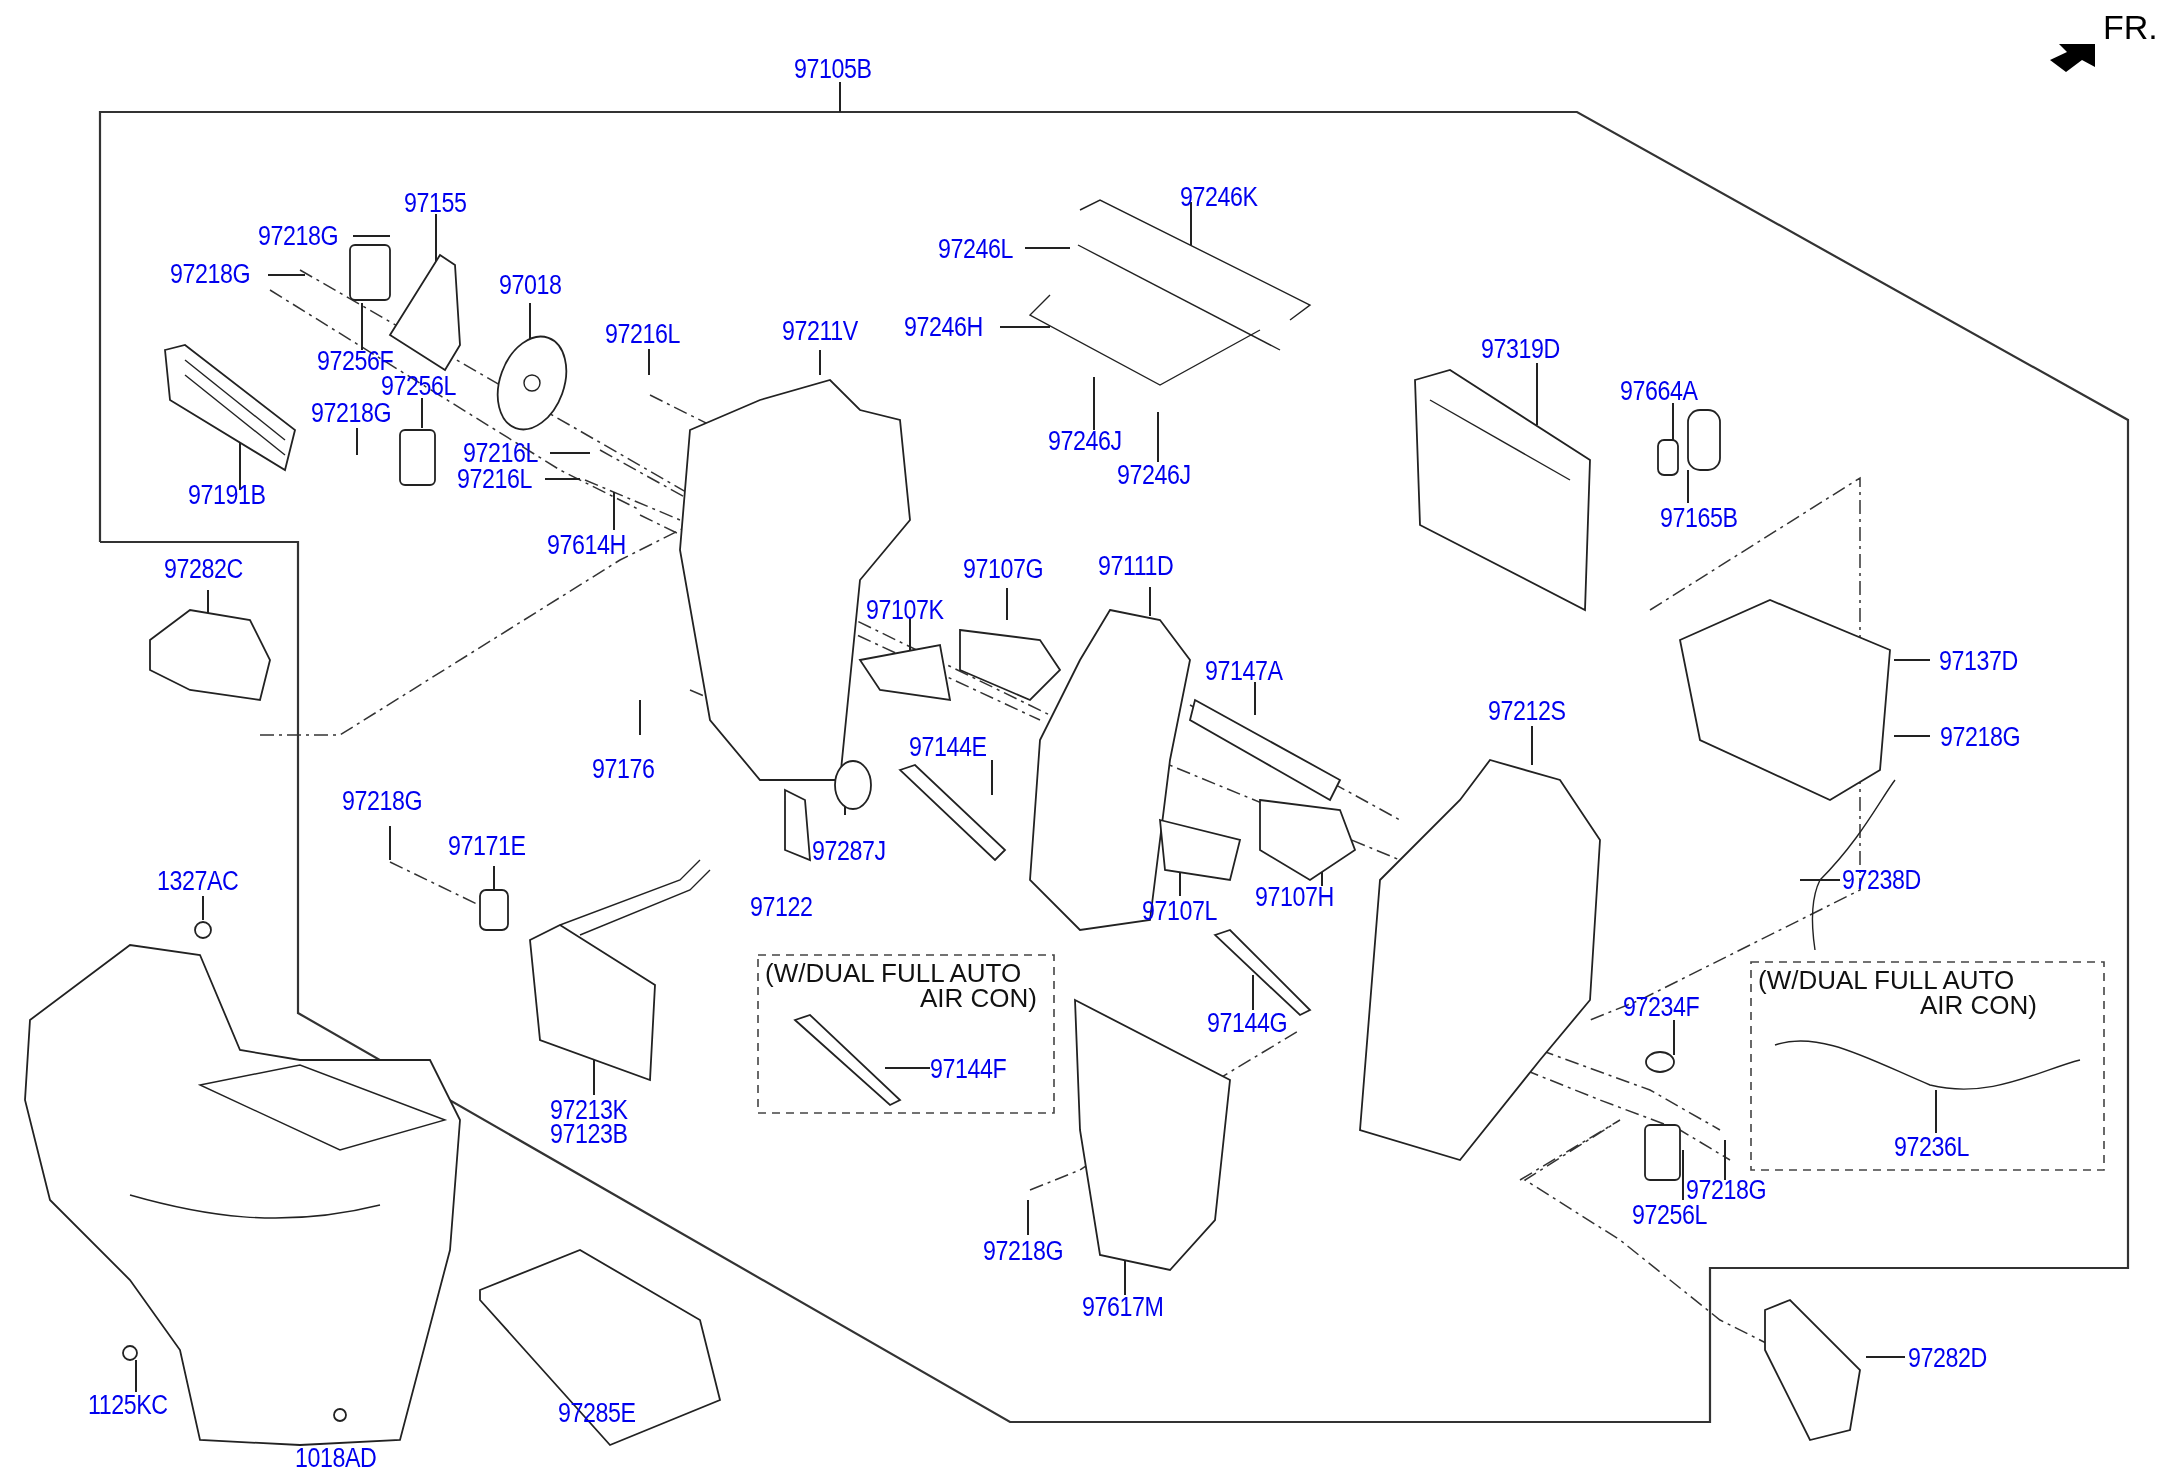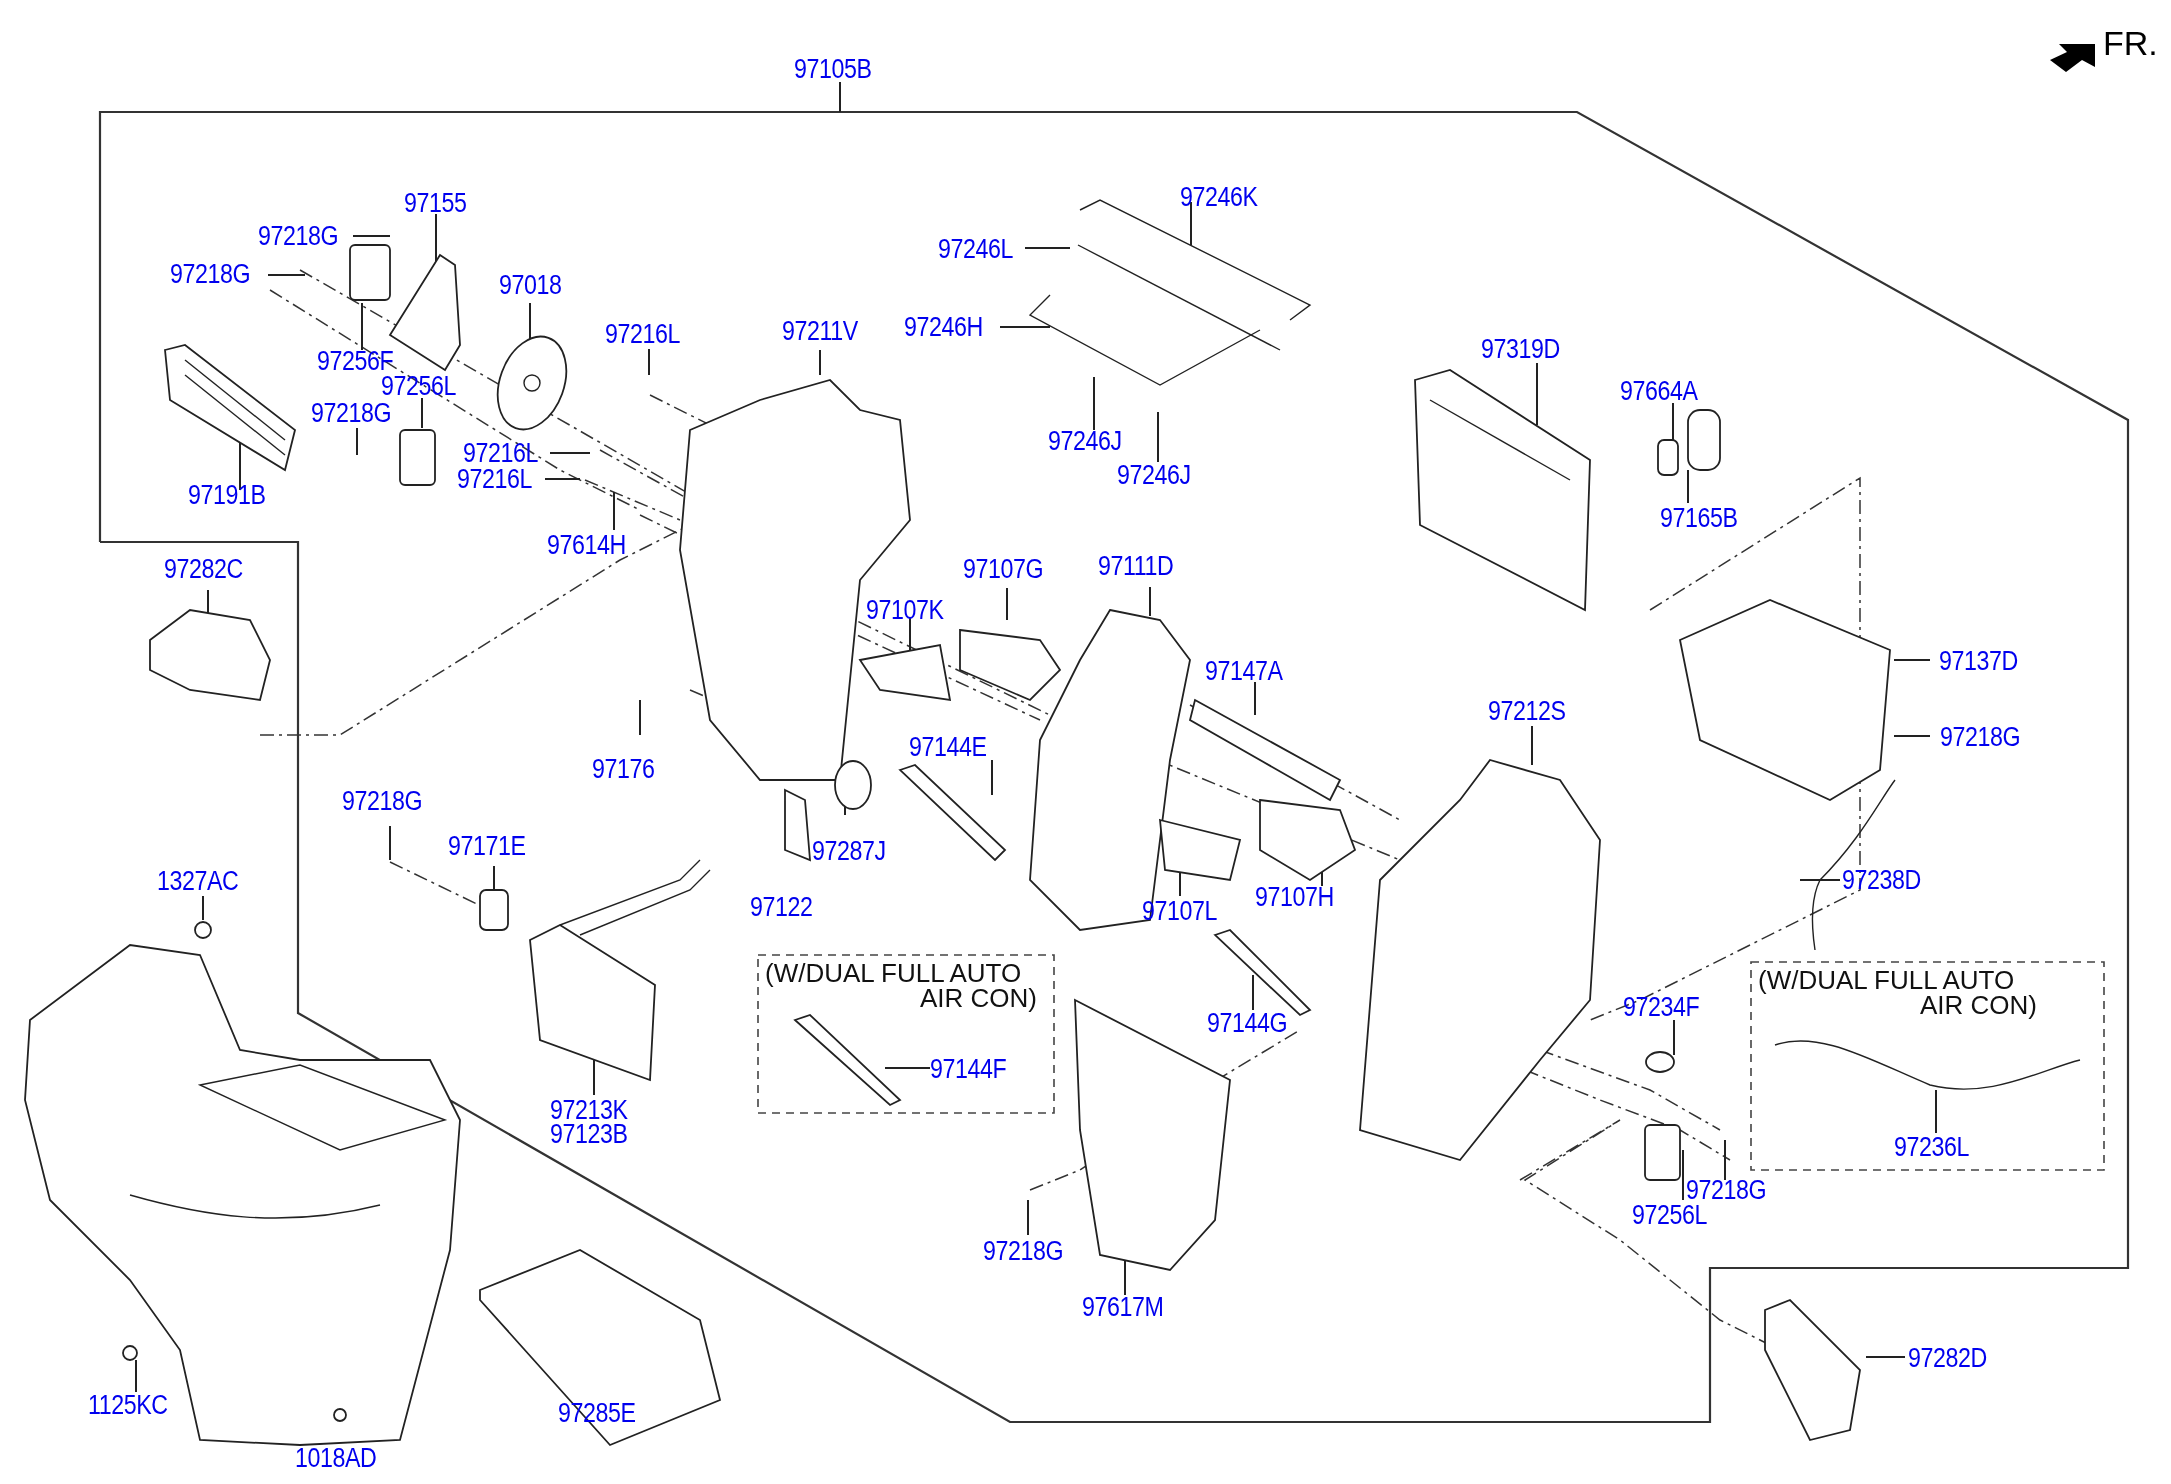--- a/index.html
+++ b/index.html
@@ -218,21 +218,21 @@
         <circle class="part" cx="203" cy="930" r="8"></circle>
       </g>
     <g>
         <circle class="part" cx="130" cy="1353" r="7"></circle>
       </g>
     <g>
         <circle class="part" cx="340" cy="1415" r="6"></circle>
       </g>
   </svg>
 
-  <span class="fr" style="left:2103px;top:24px;">FR.</span>
+  <span class="fr" style="left:2103px;top:8px;">FR.</span>
 
   <span class="lbl" style="left:794px;top:56px;">97105B</span>
   <span class="lbl" style="left:404px;top:190px;">97155</span>
   <span class="lbl" style="left:258px;top:223px;">97218G</span>
   <span class="lbl" style="left:170px;top:261px;">97218G</span>
   <span class="lbl" style="left:499px;top:272px;">97018</span>
   <span class="lbl" style="left:605px;top:321px;">97216L</span>
   <span class="lbl" style="left:782px;top:318px;">97211V</span>
   <span class="lbl" style="left:1180px;top:184px;">97246K</span>
   <span class="lbl" style="left:938px;top:236px;">97246L</span>

